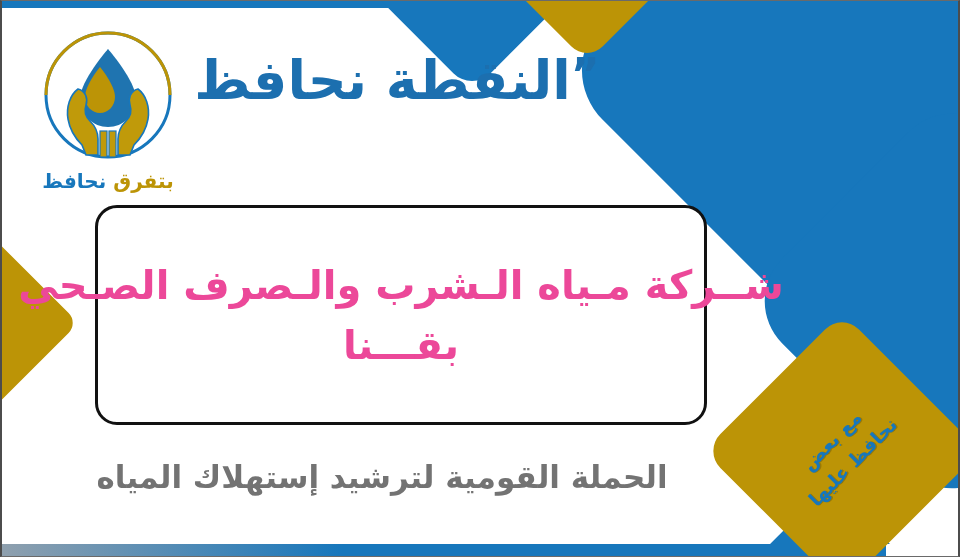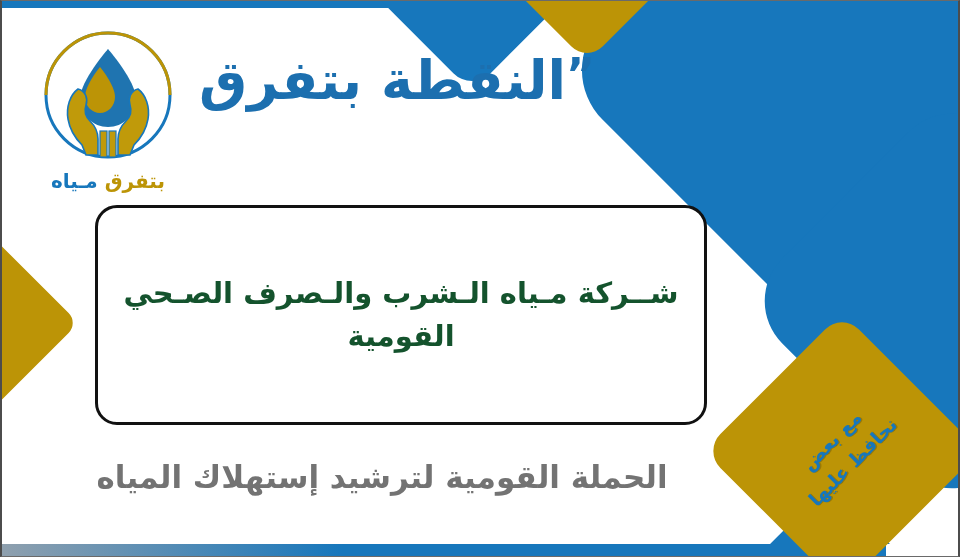--- a/index.html
+++ b/index.html
@@ -188,25 +188,25 @@
     border: 3px solid #111111;
     border-radius: 22px;
     box-sizing: border-box;
     z-index: 8;
     display: flex;
     flex-direction: column;
     align-items: center;
     justify-content: center;
   }
   .company-line {
-    color: #14532d;
-    font-weight: bold;
-    direction: rtl;
-    text-align: center;
-    font-size: 29px;
+    color: #ec4899;
+    font-weight: bold;
+    direction: rtl;
+    text-align: center;
+    font-size: 40px;
     line-height: 1.5;
     white-space: nowrap;
     letter-spacing: 1px;
   }
   .company-line.second { letter-spacing: 6px; }
 
   
   .campaign {
     position: absolute;
     left: 60px; top: 458px;
@@ -239,28 +239,28 @@
     <svg width="160" height="140" viewBox="0 0 160 140">
       <circle cx="80" cy="68" r="62" fill="#ffffff" stroke="#1777BC" stroke-width="3"></circle>
       <path d="M18 68 A62 62 0 0 1 142 68" fill="none" stroke="#BC9406" stroke-width="3"></path>
       <path d="M80 22 C80 22 108 54 108 72 C108 88 95 100 80 100 C65 100 52 88 52 72 C52 54 80 22 80 22 Z" fill="#1F74B0"></path>
       <path d="M72 40 C72 40 87 58 87 70 C87 79 80 86 72 86 C64 86 57 79 57 70 C57 58 72 40 72 40 Z" fill="#BC9406"></path>
       <path d="M50 62 C42 68 38 80 40 92 C42 104 48 112 54 118 L58 128 L70 128 L70 112 C70 104 66 98 62 94 C58 90 56 84 58 78 C60 72 58 64 50 62 Z" fill="#C09A0A" stroke="#1777BC" stroke-width="1.6"></path>
       <path d="M110 62 C118 68 122 80 120 92 C118 104 112 112 106 118 L102 128 L90 128 L90 112 C90 104 94 98 98 94 C102 90 104 84 102 78 C100 72 102 64 110 62 Z" fill="#C09A0A" stroke="#1777BC" stroke-width="1.6"></path>
       <rect x="72" y="104" width="7" height="26" fill="#C09A0A" stroke="#1777BC" stroke-width="1.2"></rect>
       <rect x="81" y="104" width="7" height="26" fill="#C09A0A" stroke="#1777BC" stroke-width="1.2"></rect>
     </svg>
-    <div class="logo-caption"><span class="cap-gold">بتفرق</span> <span class="cap-blue">مـياه</span></div>
+    <div class="logo-caption"><span class="cap-gold">بتفرق</span> <span class="cap-blue">نحافظ</span></div>
   </div>
 
-  <div class="headline"><span class="qmark">”</span><span>النقطة بتفرق</span></div>
+  <div class="headline"><span class="qmark">”</span><span>النقطة نحافظ</span></div>
 
   <div class="company-box">
     <div class="company-line">شــركة مـياه الـشرب والـصرف الصـحي</div>
-    <div class="company-line second">القومية</div>
+    <div class="company-line second">بقـــنا</div>
   </div>
 
   <div class="slogan-diamond"></div>
   <div class="slogan-text">
     <div class="slogan-line">مع بعض</div>
     <div class="slogan-line">نحافظ عليها</div>
   </div>
 
   <div class="campaign">الحملة القومية لترشيد إستهلاك المياه</div>
 

